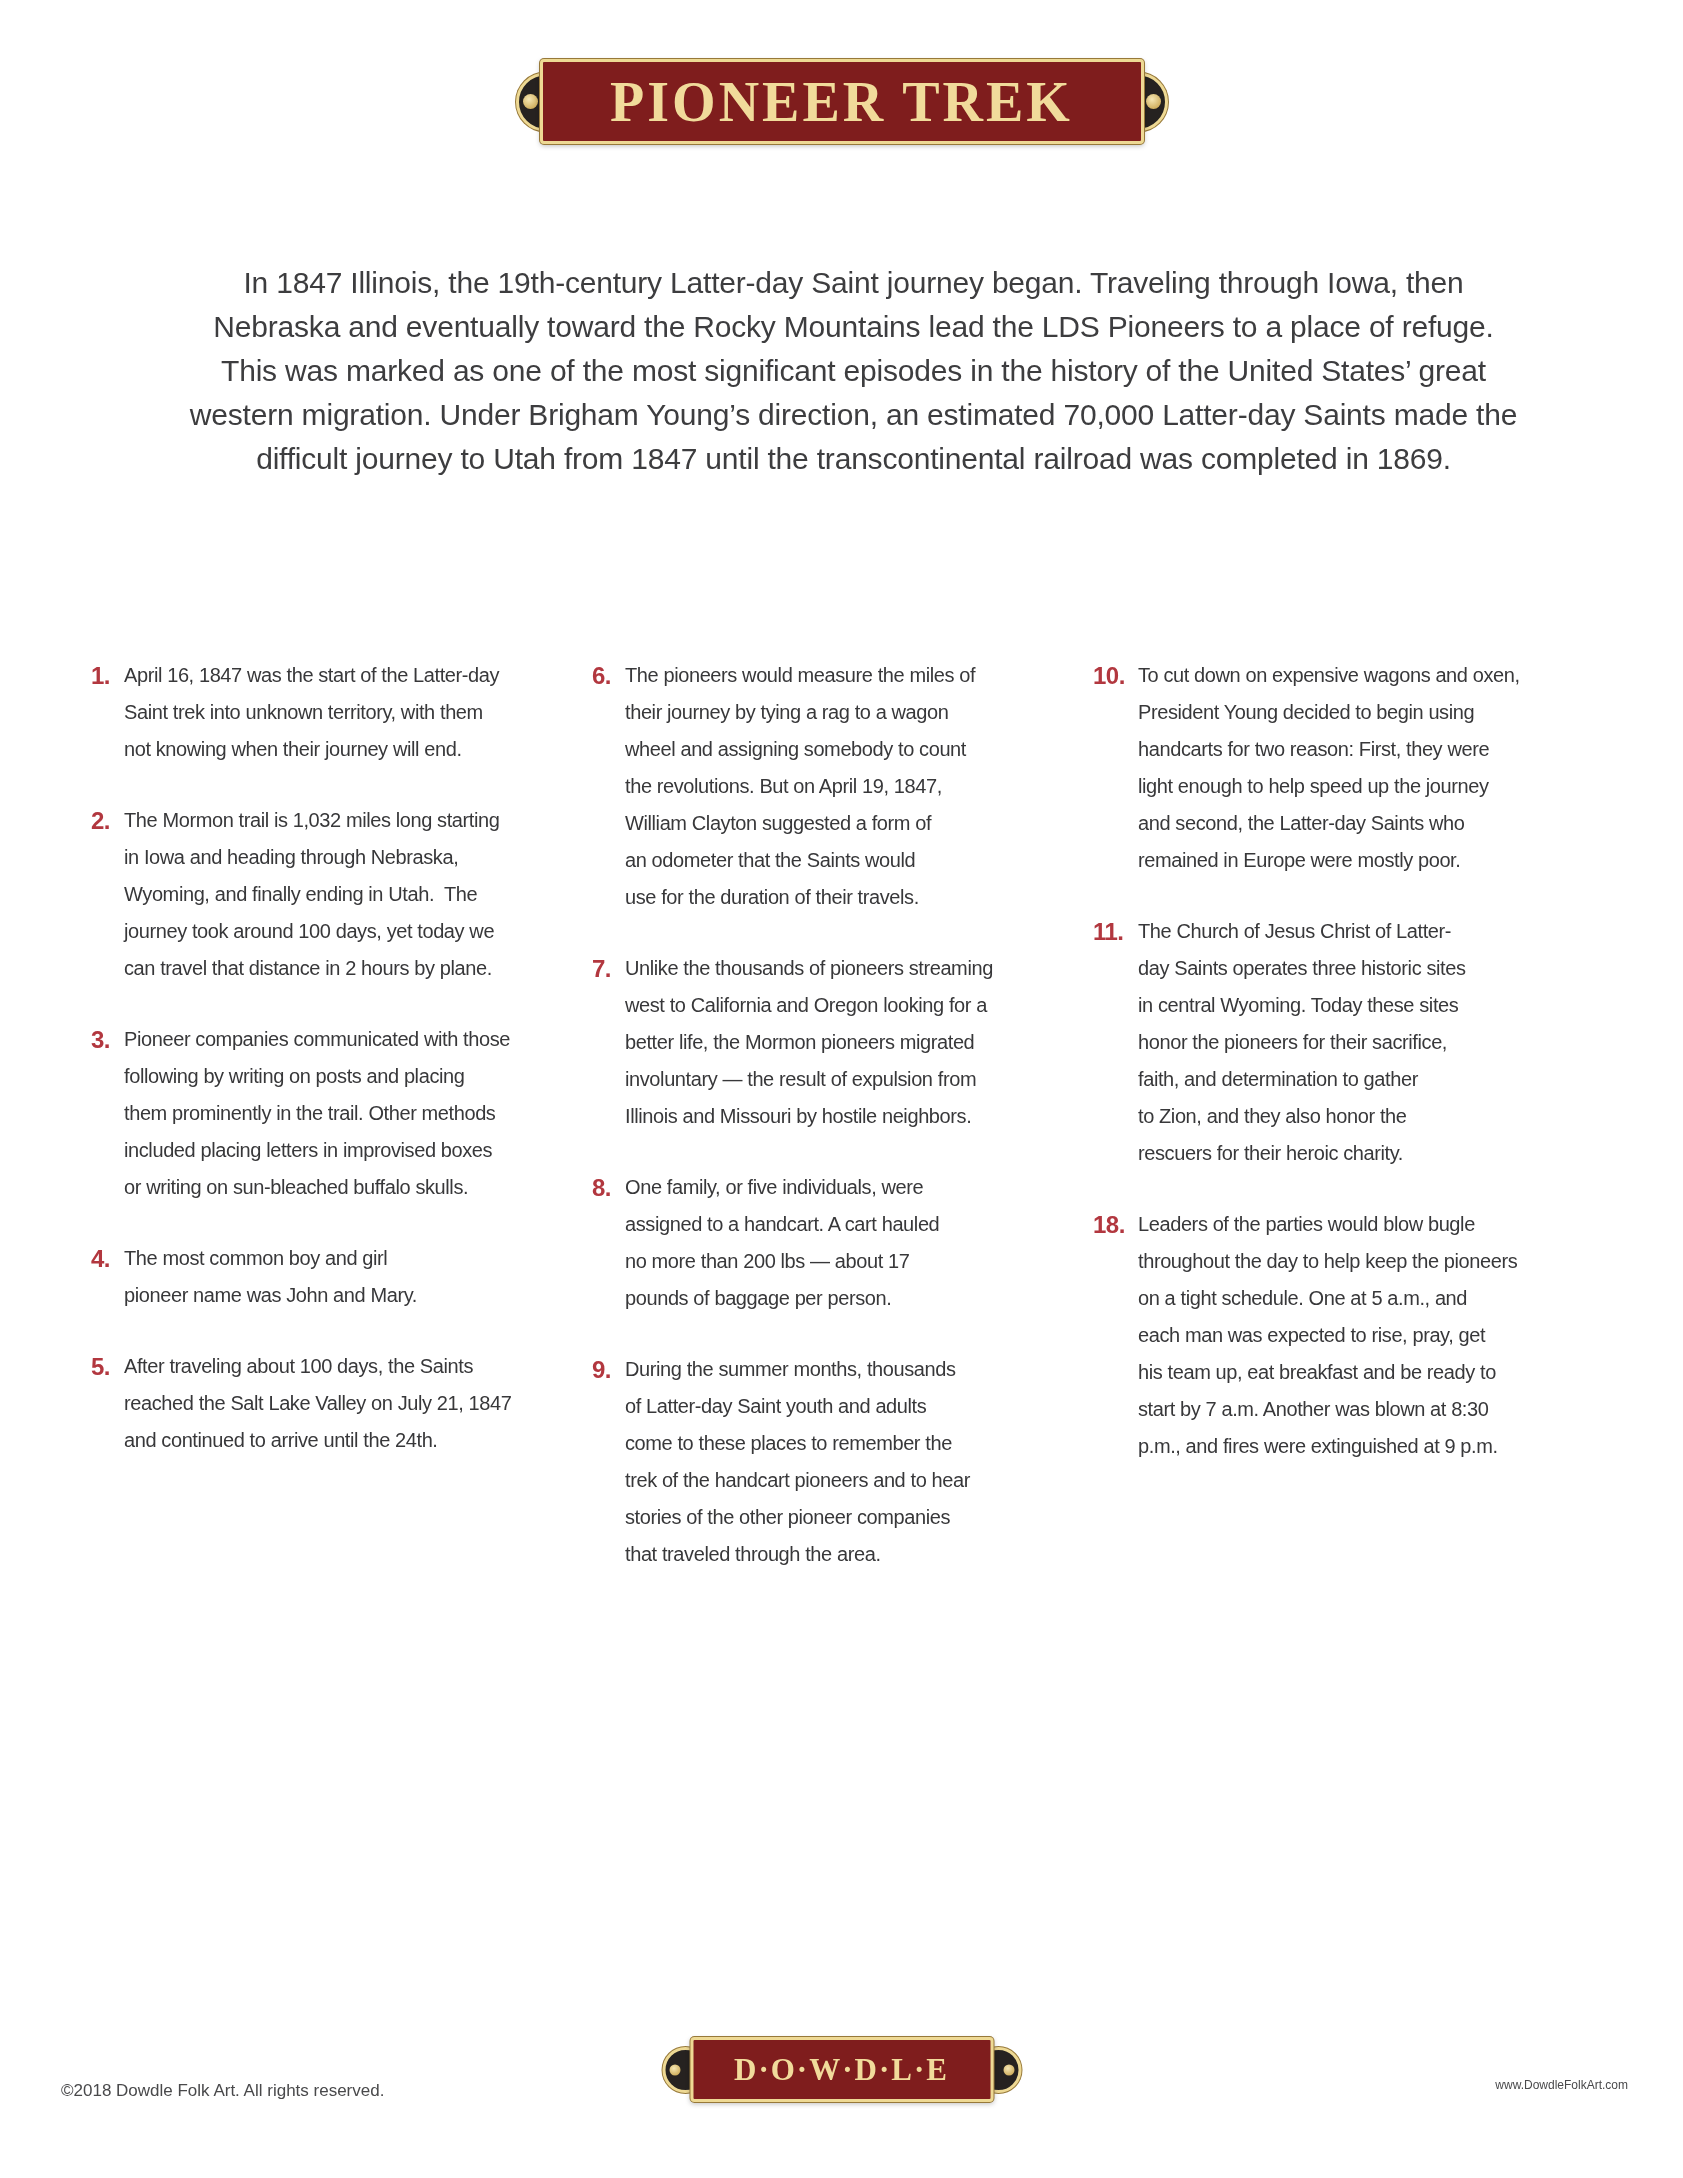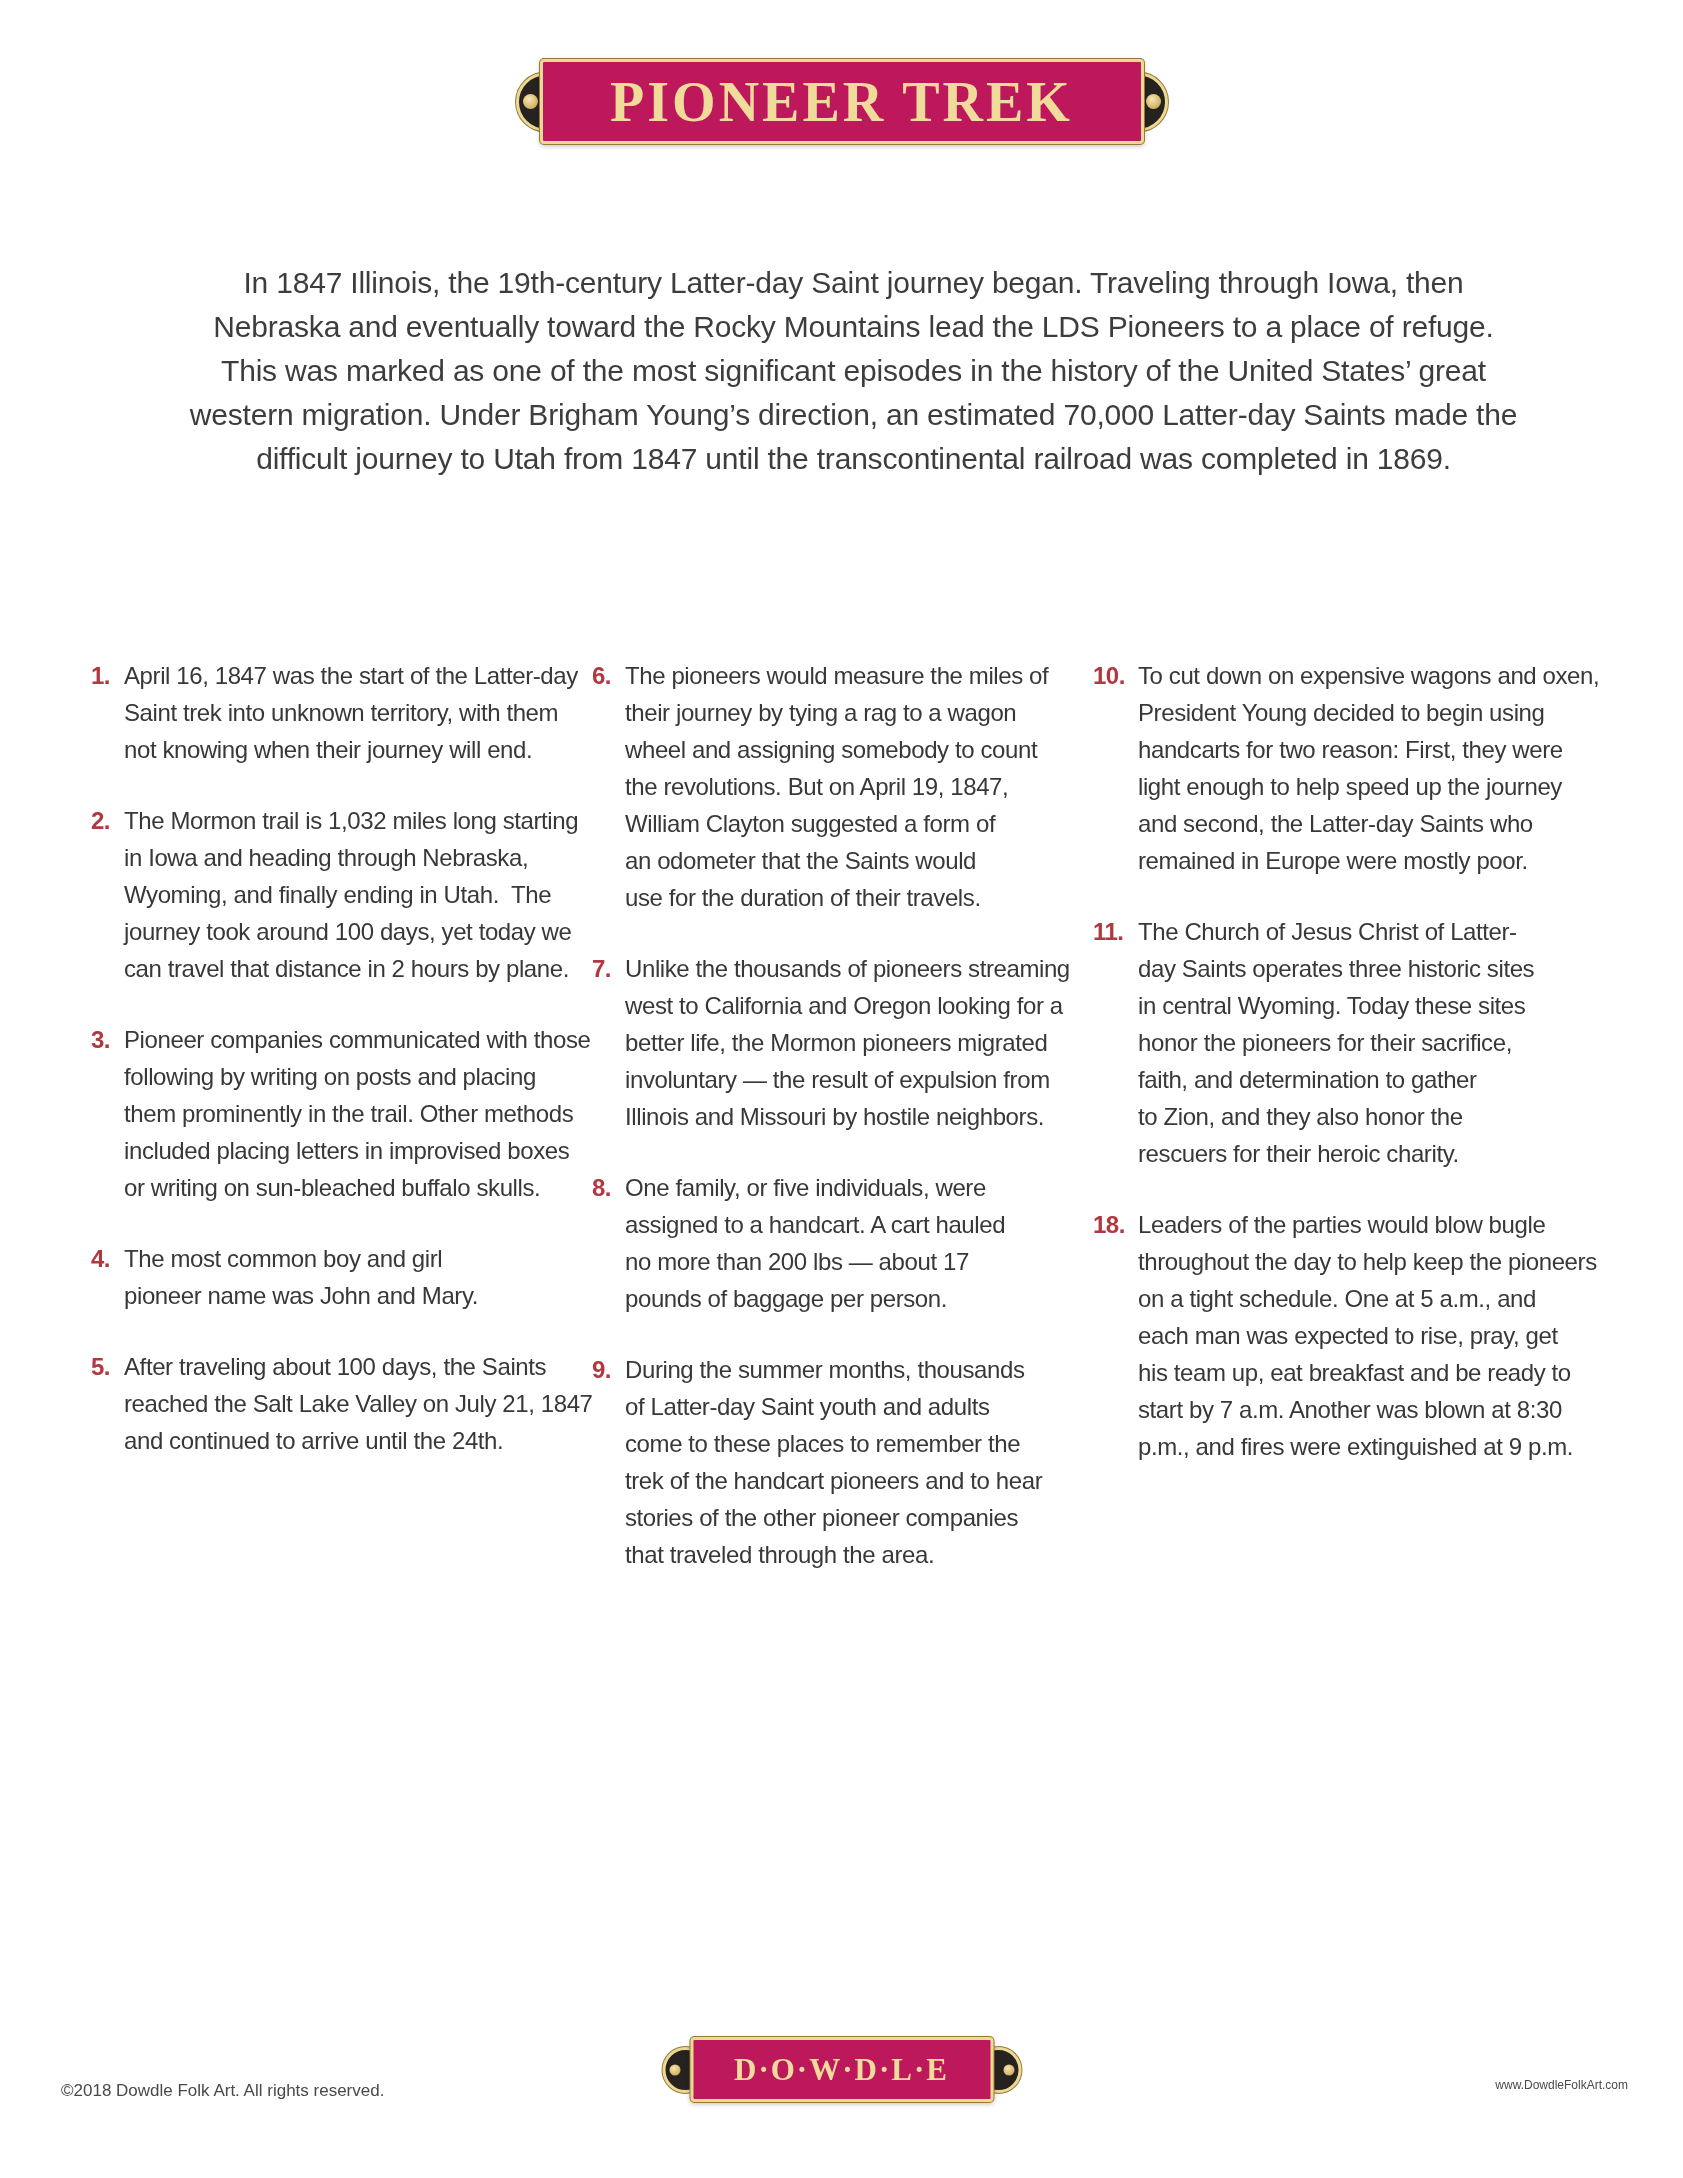--- a/index.html
+++ b/index.html
@@ -30,21 +30,21 @@
     width: 15px; height: 15px;
     border-radius: 50%;
     background: radial-gradient(circle at 40% 35%, #f6e7b4, #c29a3e);
     top: 50%; transform: translateY(-50%);
   }
   .plaque-circle.left::after  { left: 4px; }
   .plaque-circle.right::after { right: 4px; }
 
   .plaque-bar {
     position: relative; z-index: 1;
-    background: #be185d;
+    background: #7f1d1d;
     border: 3px solid #eed994;
     box-shadow: 0 0 0 1px #97793a, 0 2px 5px rgba(0,0,0,0.25);
     border-radius: 4px;
     display: flex; align-items: center; justify-content: center;
     font-family: "Liberation Serif", serif;
     font-weight: bold;
     color: #f1db9b;
   }
 
   
@@ -99,21 +99,21 @@
   .fact .num {
     flex: 0 0 33px;
     color: #b2373f;
     font-weight: bold;
     font-size: 24px;
     line-height: 37px;
     letter-spacing: -0.5px;
   }
   .col:nth-child(3) .fact .num { flex-basis: 45px; }
   .fact .txt {
-    font-size: 24px;
+    font-size: 20px;
     line-height: 37px;
     letter-spacing: -0.4px;
     color: #38383a;
     white-space: pre;
   }
 
   
   .footer-copyright {
     position: absolute;
     left: 61px; top: 2081px;

